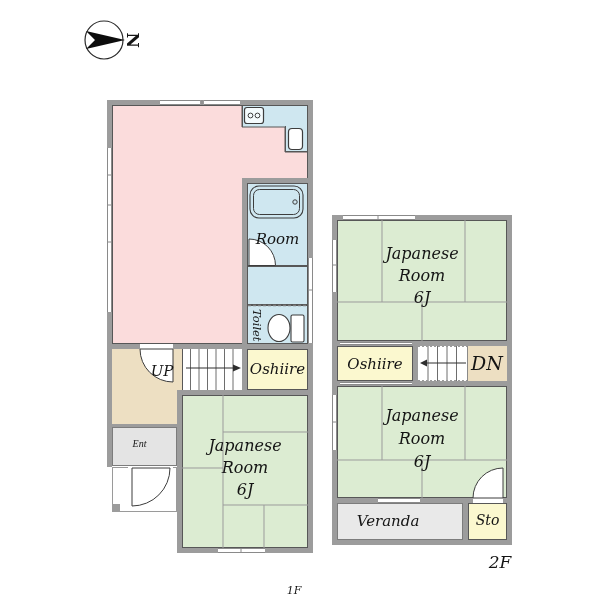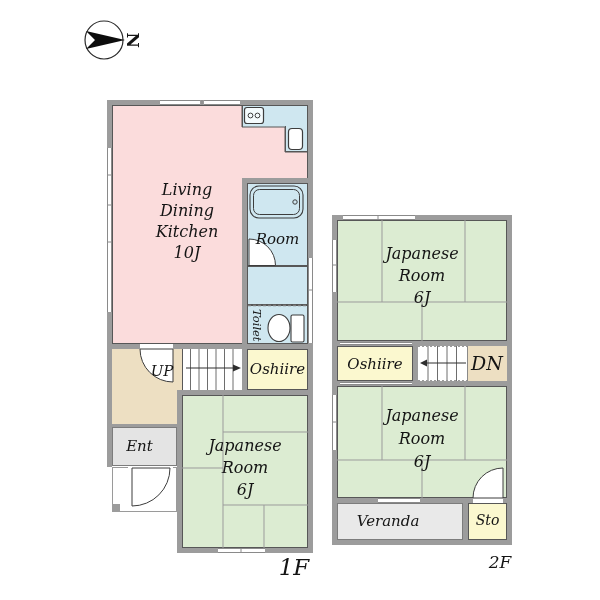--- a/index.html
+++ b/index.html
@@ -189,40 +189,34 @@
 
     <g stroke="#8a8a8a" stroke-width="1">
       <line x1="378" y1="215" x2="378" y2="220"></line>
       <line x1="332" y1="265" x2="337" y2="265"></line>
       <line x1="332" y1="422" x2="337" y2="422"></line>
     </g>
   </svg>
 
   <div class="lbl" style="left:124px; top:31px; width:18px; font-style:normal; font-size:17px; font-weight:600; transform:rotate(90deg);">N</div>
 
-  <div class="lbl lbl-block" style="left:112px; top:179px; width:150px; font-size:16px; line-height:21px;">
-    <div>Living</div>
-    <div>Dining</div>
-    <div>Kitchen</div>
-    <div>10J</div>
-  </div>
 
   <div class="lbl" style="left:247px; top:231px; width:61px; font-size:15px;">Room</div>
   <div class="lbl vert-label" style="left:250px; top:307px; height:37px; font-size:11.5px;">Toilet</div>
   <div class="lbl" style="left:134px; top:363px; width:56px; font-size:15px;">UP</div>
   <div class="lbl" style="left:245px; top:361px; width:65px; font-size:15px;">Oshiire</div>
-  <div class="lbl" style="left:112px; top:438px; width:55px; font-size:15px;">Ent</div>
+  <div class="lbl" style="left:112px; top:438px; width:55px; font-size:10px;font-family:Liberation Serif, serif;">Ent</div>
 
   <div class="lbl lbl-block" style="left:182px; top:435px; width:126px; font-size:16px; line-height:22px;">
     <div>Japanese</div>
     <div>Room</div>
     <div>6J</div>
   </div>
 
-  <div class="lbl" style="left:272px; top:555px; width:44px; font-size:23px;">1F</div>
+  <div class="lbl" style="left:272px; top:585px; width:44px; font-size:11px;">1F</div>
 
   <div class="lbl lbl-block" style="left:337px; top:243px; width:170px; font-size:16px; line-height:22px;">
     <div>Japanese</div>
     <div>Room</div>
     <div>6J</div>
   </div>
 
   <div class="lbl" style="left:337px; top:356px; width:76px; font-size:15px;">Oshiire</div>
   <div class="lbl" style="left:465px; top:353px; width:44px; font-size:19px;">DN</div>
 

